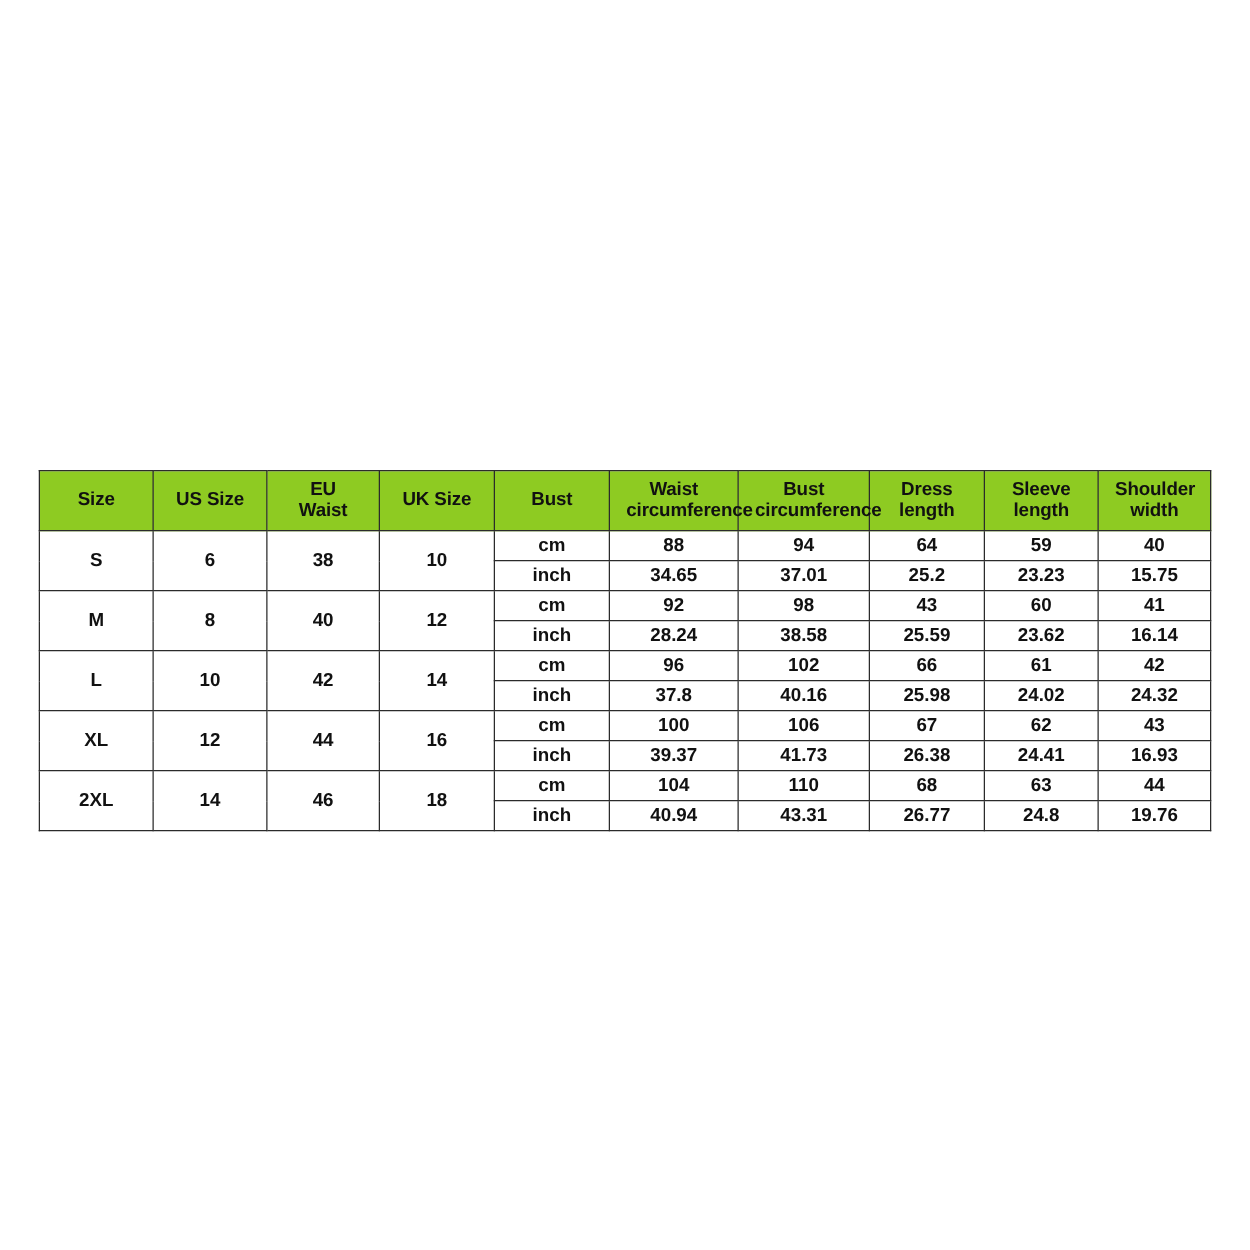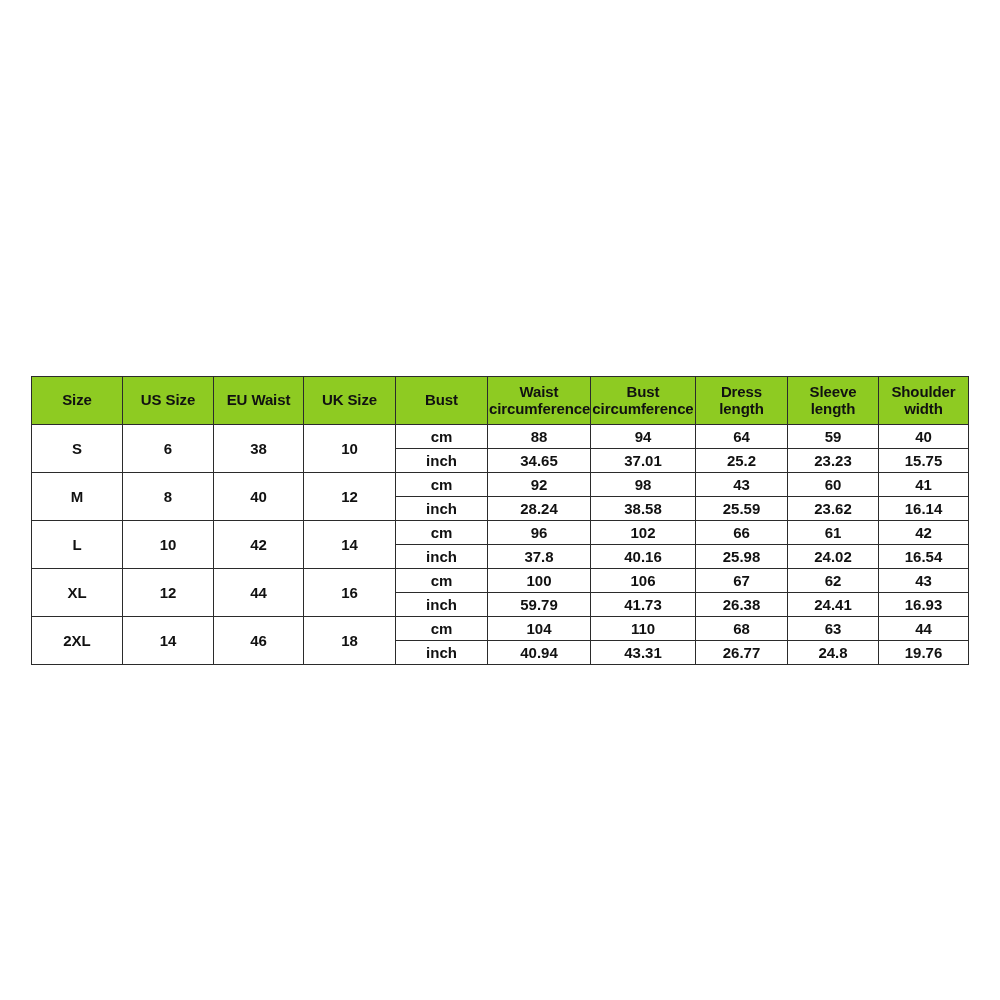--- a/index.html
+++ b/index.html
@@ -39,21 +39,21 @@
     padding: 0;
   }
 
   
   table.size-chart thead th {
     background: #8ecb22;
     height: 47px;
     font-size: 15px;
     line-height: 1.08;
     letter-spacing: -0.1px;
-    padding: 0 1px;
+    padding: 0 13px;
   }
   thead th.hdr-long {
     font-size: 14.5px;
     letter-spacing: -0.6px;
   }
 
   
   table.size-chart tbody td {
     height: 23px;
     font-size: 15px;
@@ -191,38 +191,38 @@
         <td class="num-cell">66</td>
         <td class="num-cell">61</td>
         <td class="num-cell">42</td>
       </tr>
       <tr>
         <td class="unit-cell">inch</td>
         <td class="num-cell">37.8</td>
         <td class="num-cell">40.16</td>
         <td class="num-cell">25.98</td>
         <td class="num-cell">24.02</td>
-        <td class="num-cell">16.54</td>
+        <td class="num-cell">24.32</td>
       </tr>
 
       <tr>
         <td class="size-cell" rowspan="2">XL</td>
         <td rowspan="2">12</td>
         <td rowspan="2">44</td>
         <td rowspan="2">16</td>
         <td class="unit-cell">cm</td>
         <td class="num-cell">100</td>
         <td class="num-cell">106</td>
         <td class="num-cell">67</td>
         <td class="num-cell">62</td>
         <td class="num-cell">43</td>
       </tr>
       <tr>
         <td class="unit-cell">inch</td>
-        <td class="num-cell">59.79</td>
+        <td class="num-cell">39.37</td>
         <td class="num-cell">41.73</td>
         <td class="num-cell">26.38</td>
         <td class="num-cell">24.41</td>
         <td class="num-cell">16.93</td>
       </tr>
 
       <tr>
         <td class="size-cell" rowspan="2">2XL</td>
         <td rowspan="2">14</td>
         <td rowspan="2">46</td>

